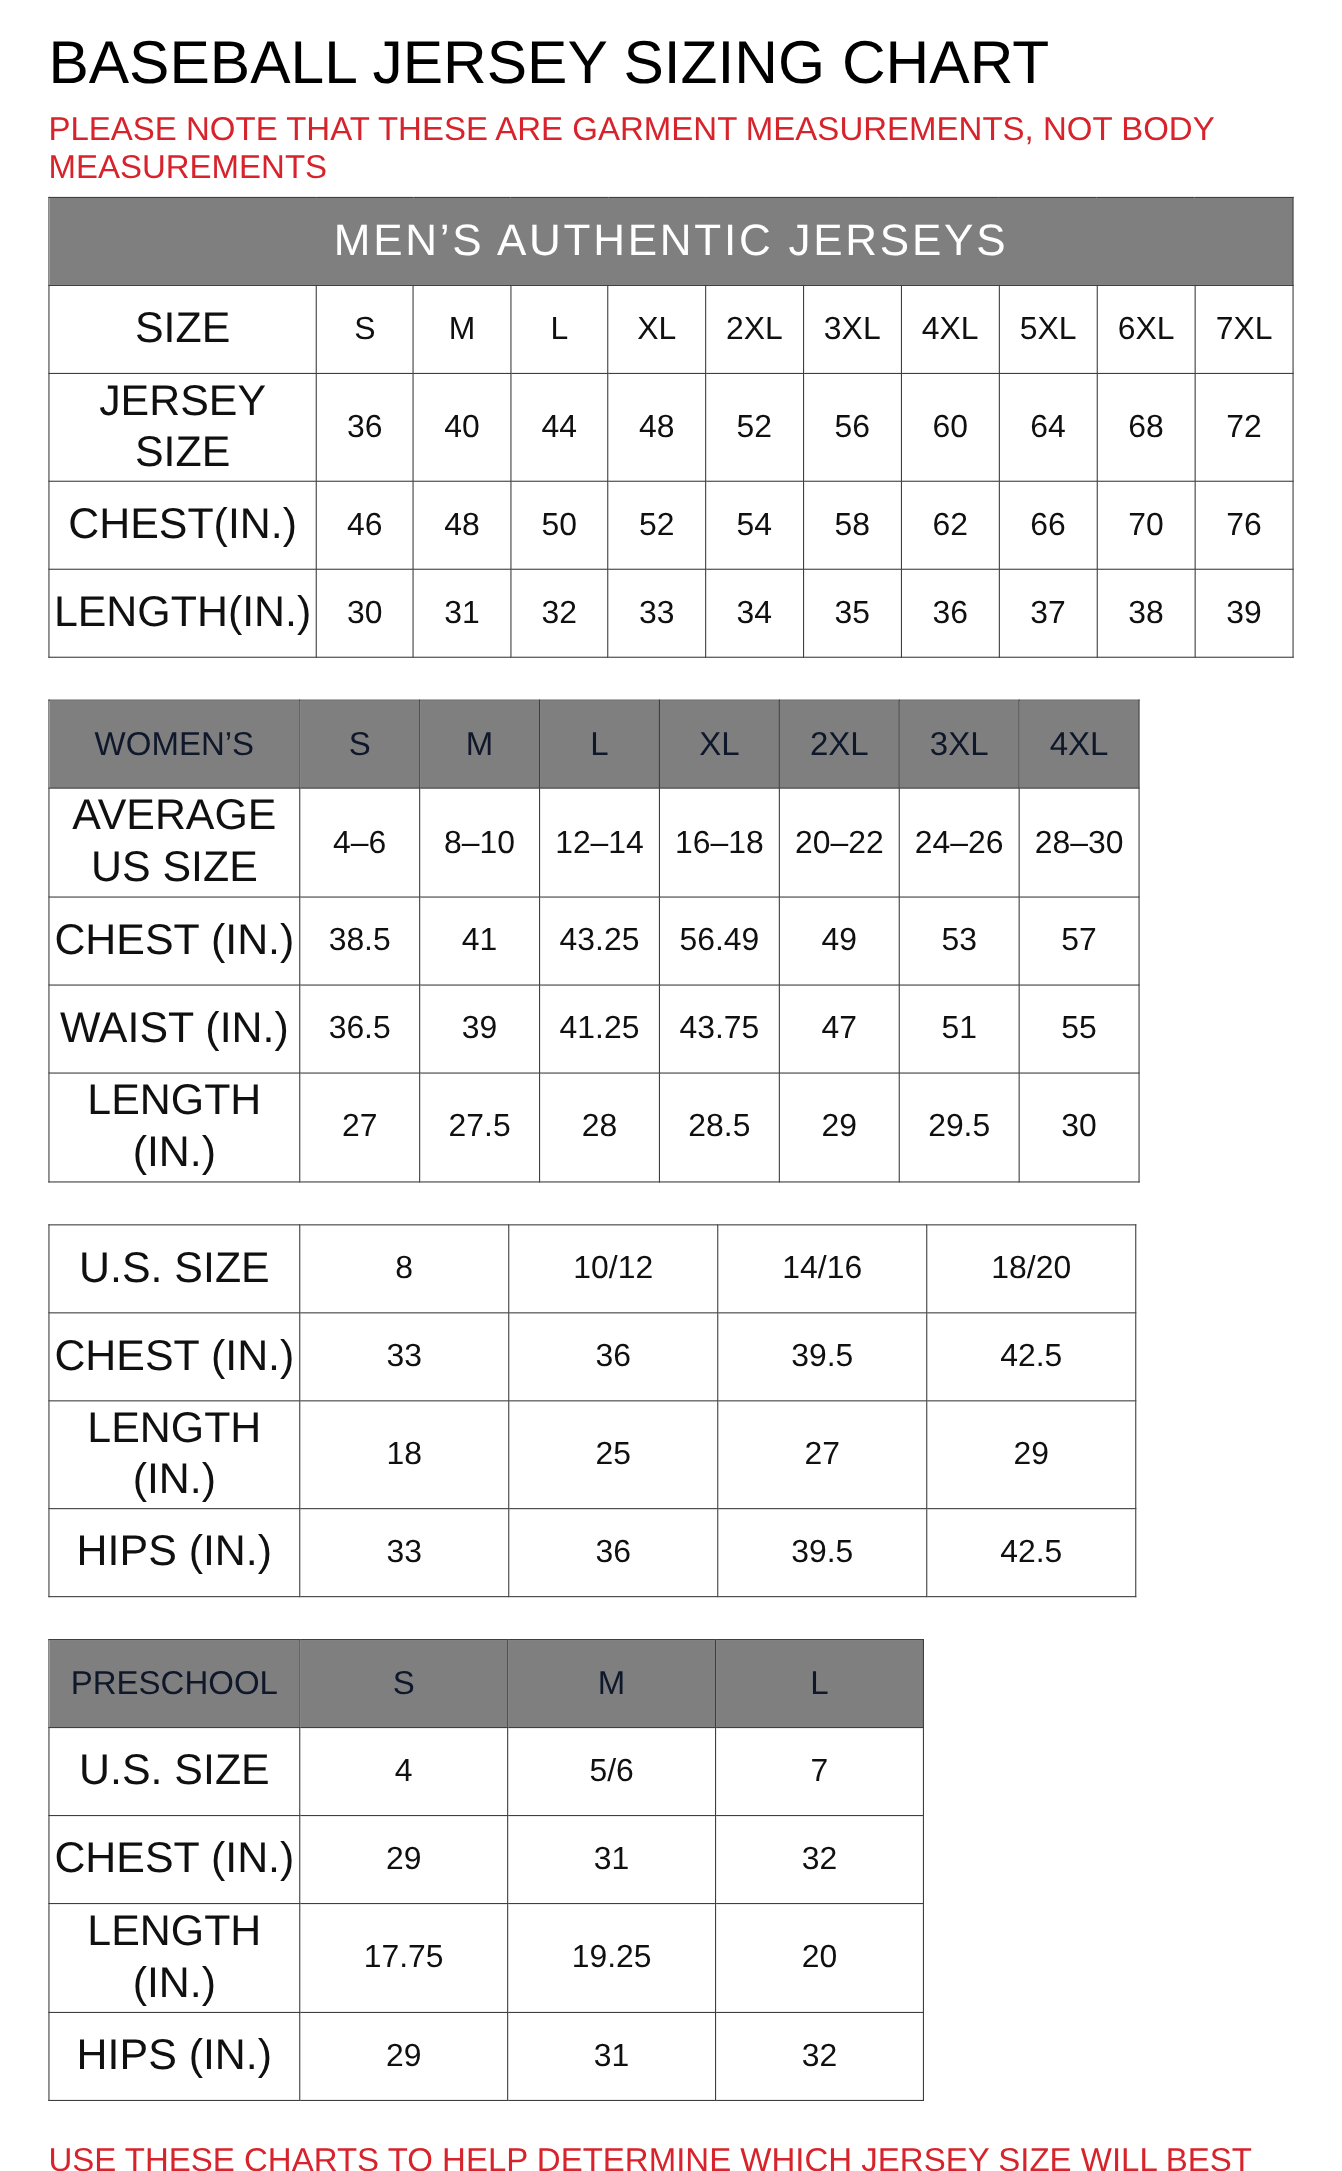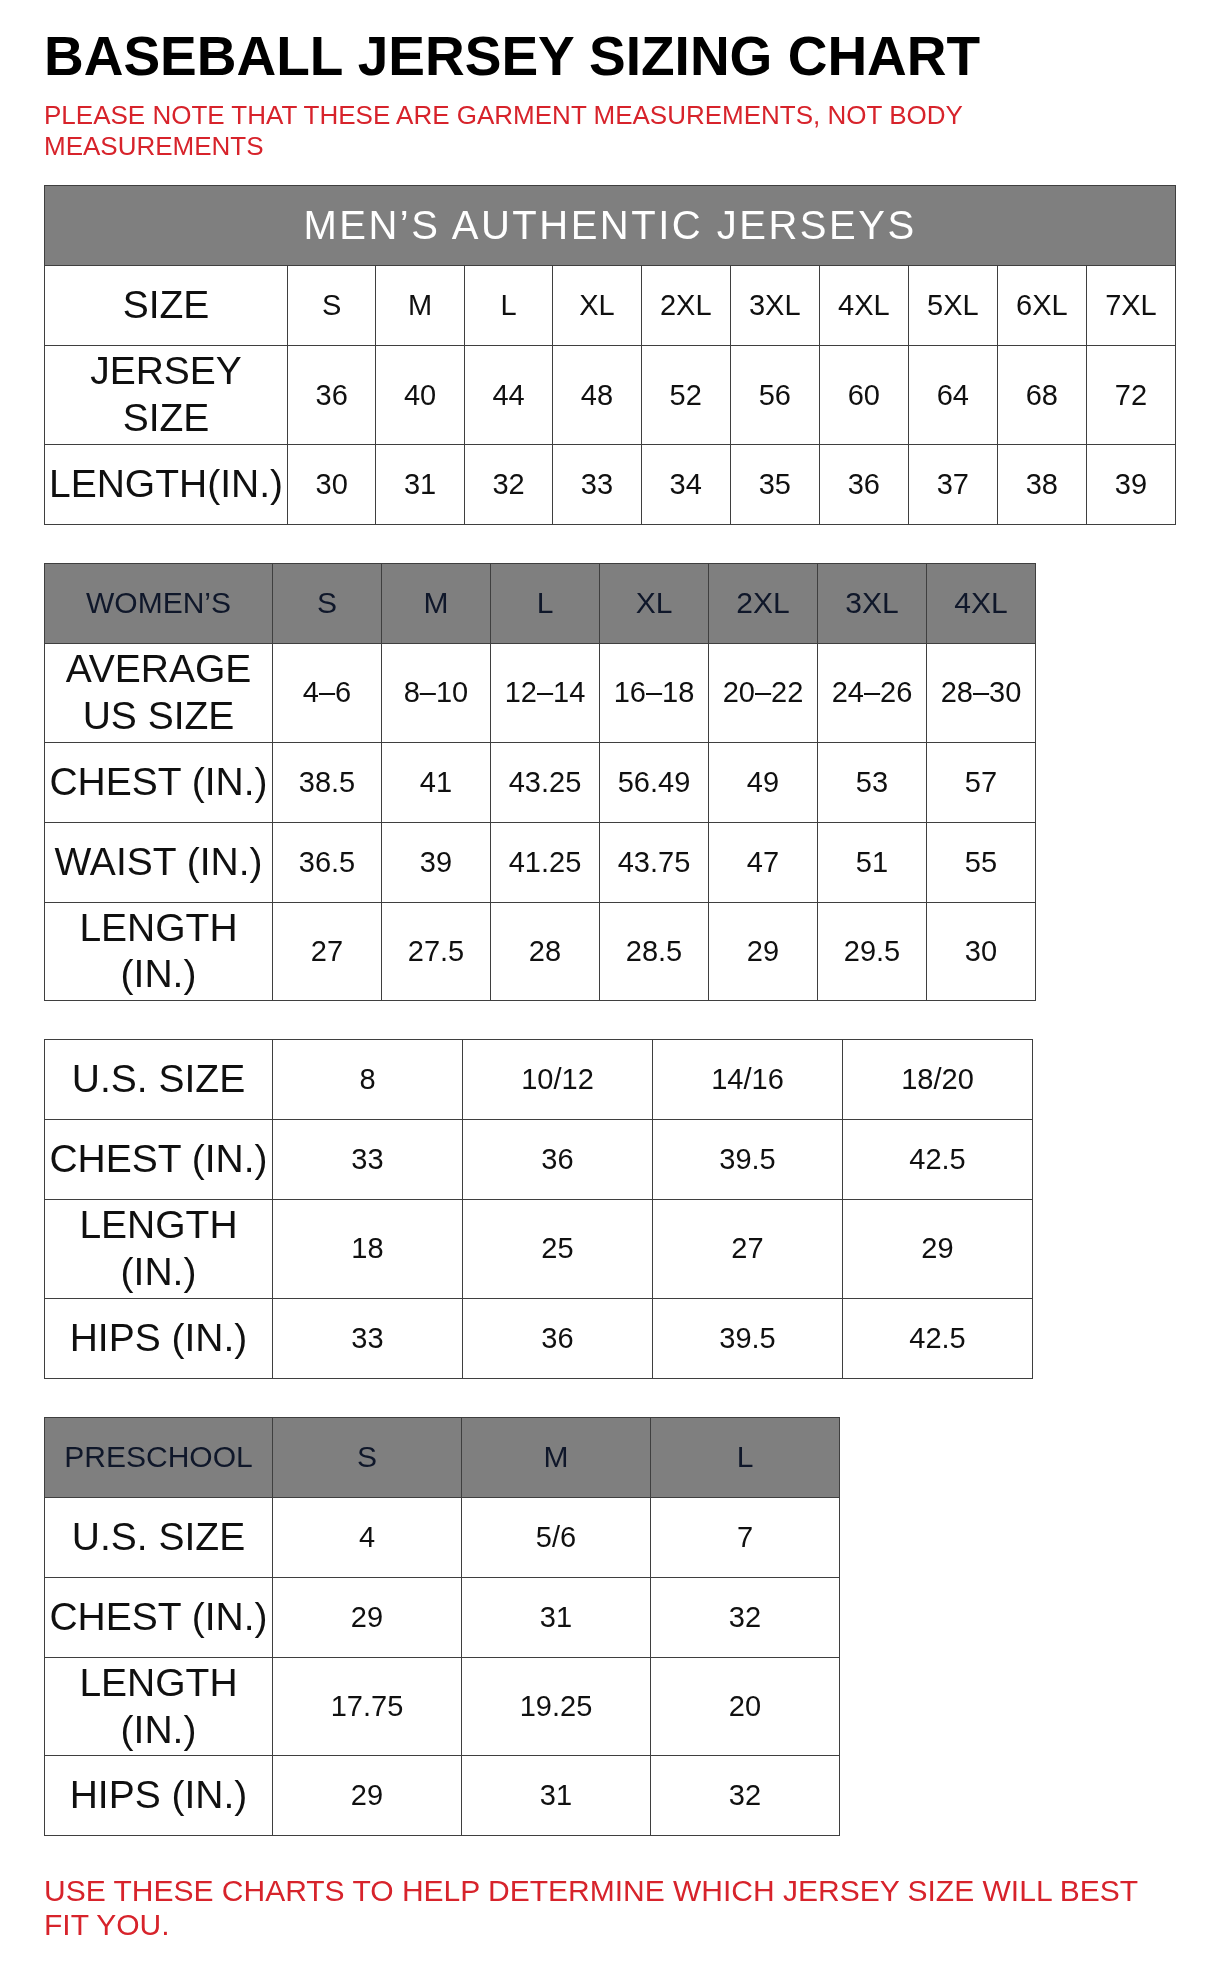--- a/index.html
+++ b/index.html
@@ -10,28 +10,28 @@
   }
   .page {
     width: 1220px;
     min-height: 1974px;
     padding: 16px 44px 24px 44px;
     background: #ffffff;
   }
   h1.page-title {
     margin: 8px 0 12px 0;
     font-size: 55px;
-    font-weight: 700;
+    font-weight: 400;
     letter-spacing: 0px;
     color: #000000;
   }
   p.note {
-    margin: 0 0 24px 0;
+    margin: 0 0 8px 0;
     max-width: 1120px;
-    font-size: 26px;
+    font-size: 30px;
     line-height: 1.18;
     color: var(--accent-red, #d7232b);
   }
   table.size-table {
     border-collapse: collapse;
     table-layout: fixed;
     margin: 0 0 38px 0;
   }
   table.size-table td {
     border: 1px solid var(--border-col, #3f3f3f);
@@ -110,20 +110,33 @@
           <td>44</td>
           <td>48</td>
           <td>52</td>
           <td>56</td>
           <td>60</td>
           <td>64</td>
           <td>68</td>
           <td>72</td>
         </tr>
         <tr>
+          <td class="row-label">CHEST(IN.)</td>
+          <td>46</td>
+          <td>48</td>
+          <td>50</td>
+          <td>52</td>
+          <td>54</td>
+          <td>58</td>
+          <td>62</td>
+          <td>66</td>
+          <td>70</td>
+          <td>76</td>
+        </tr>
+        <tr>
           <td class="row-label">LENGTH(IN.)</td>
           <td>30</td>
           <td>31</td>
           <td>32</td>
           <td>33</td>
           <td>34</td>
           <td>35</td>
           <td>36</td>
           <td>37</td>
           <td>38</td>

